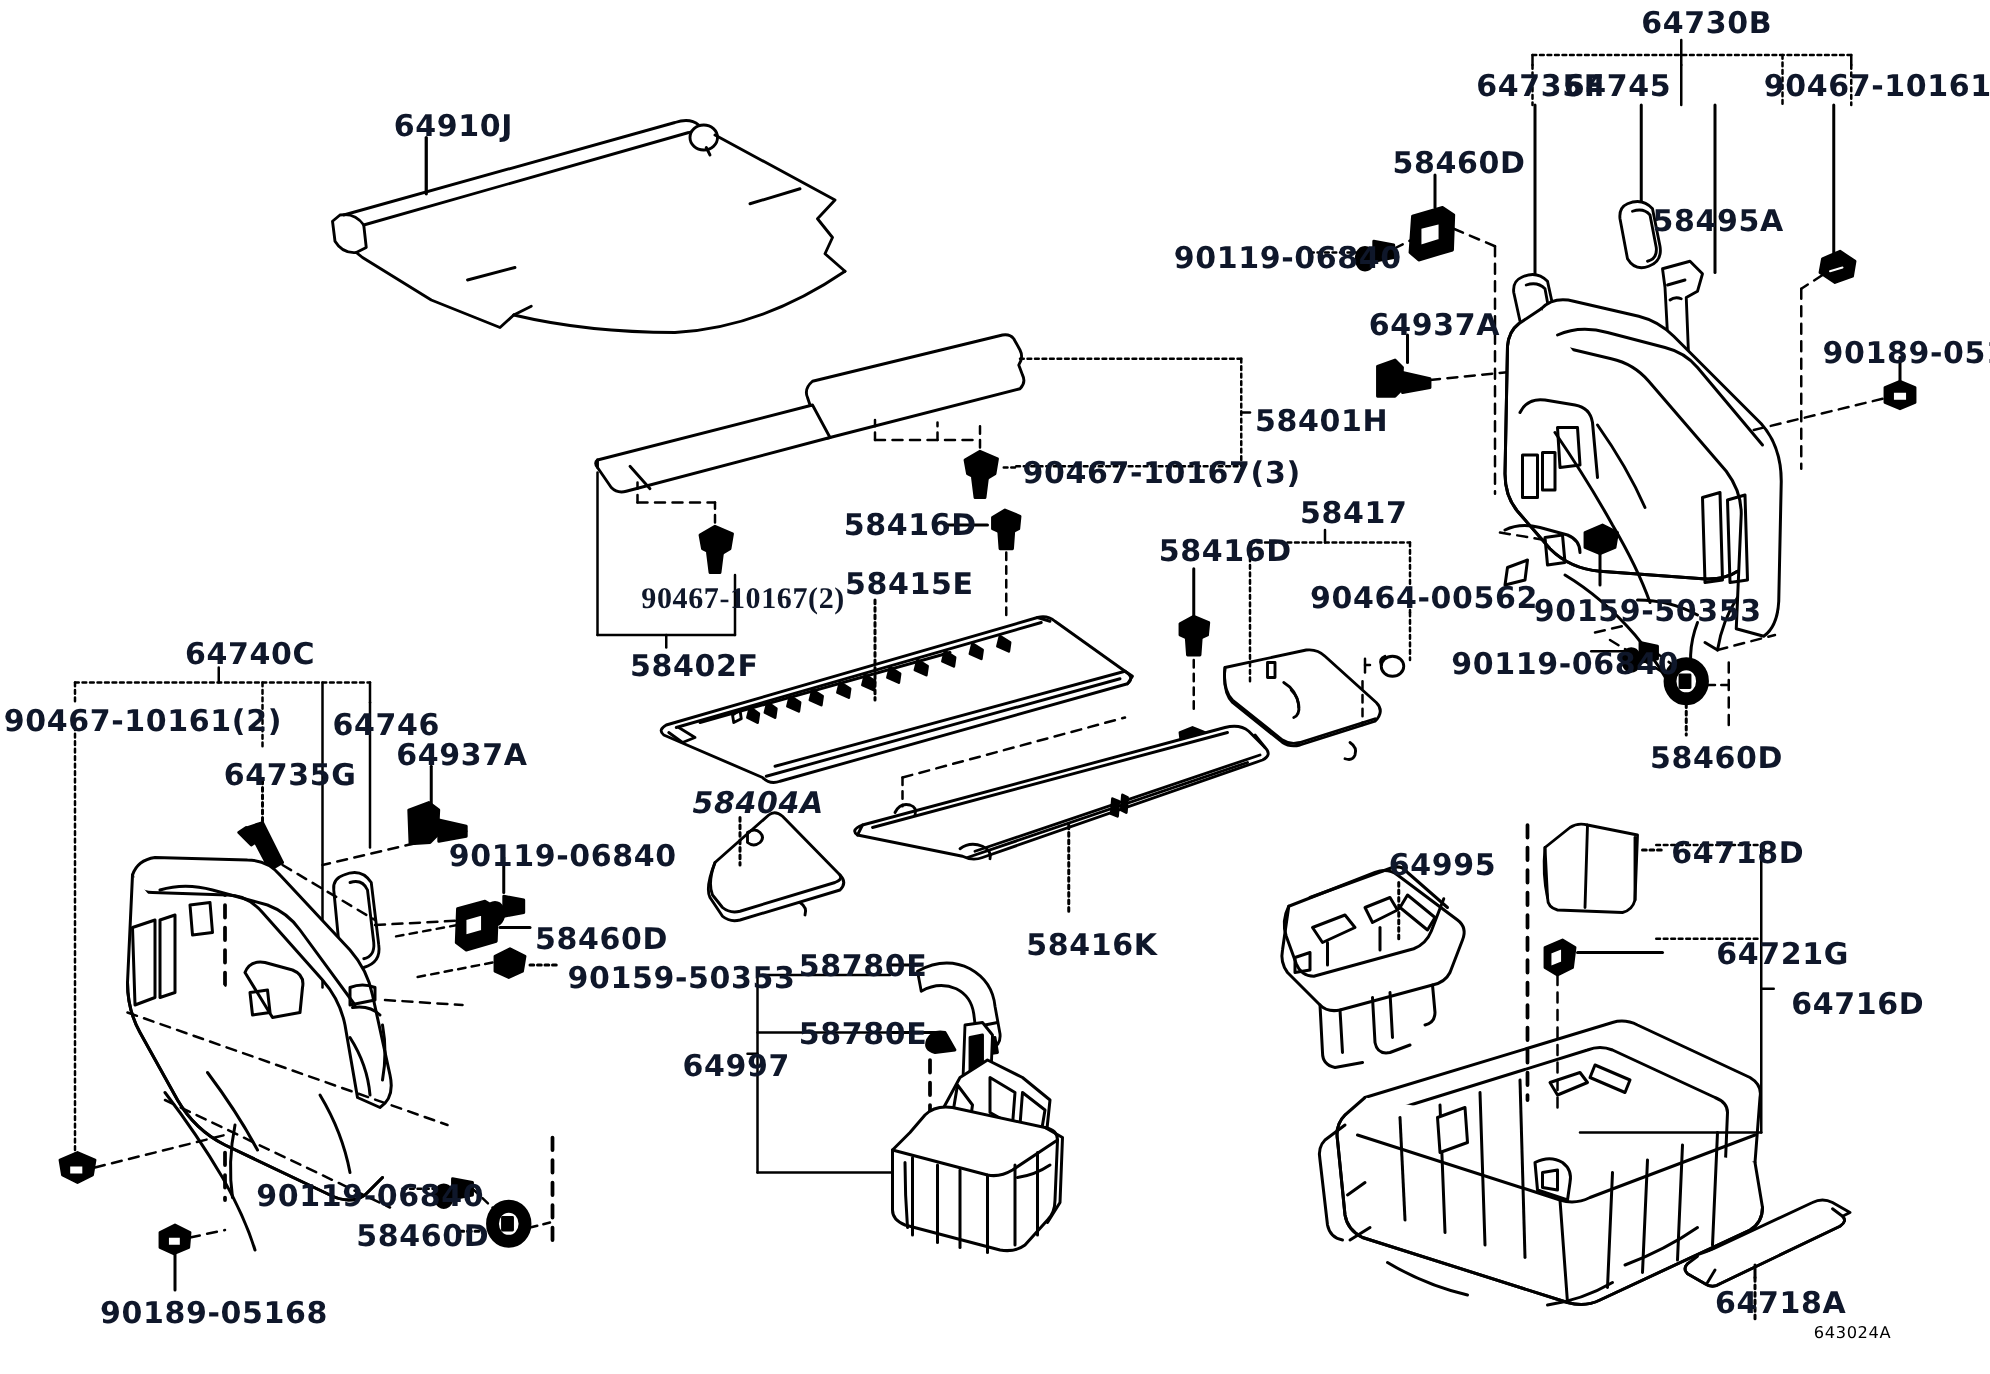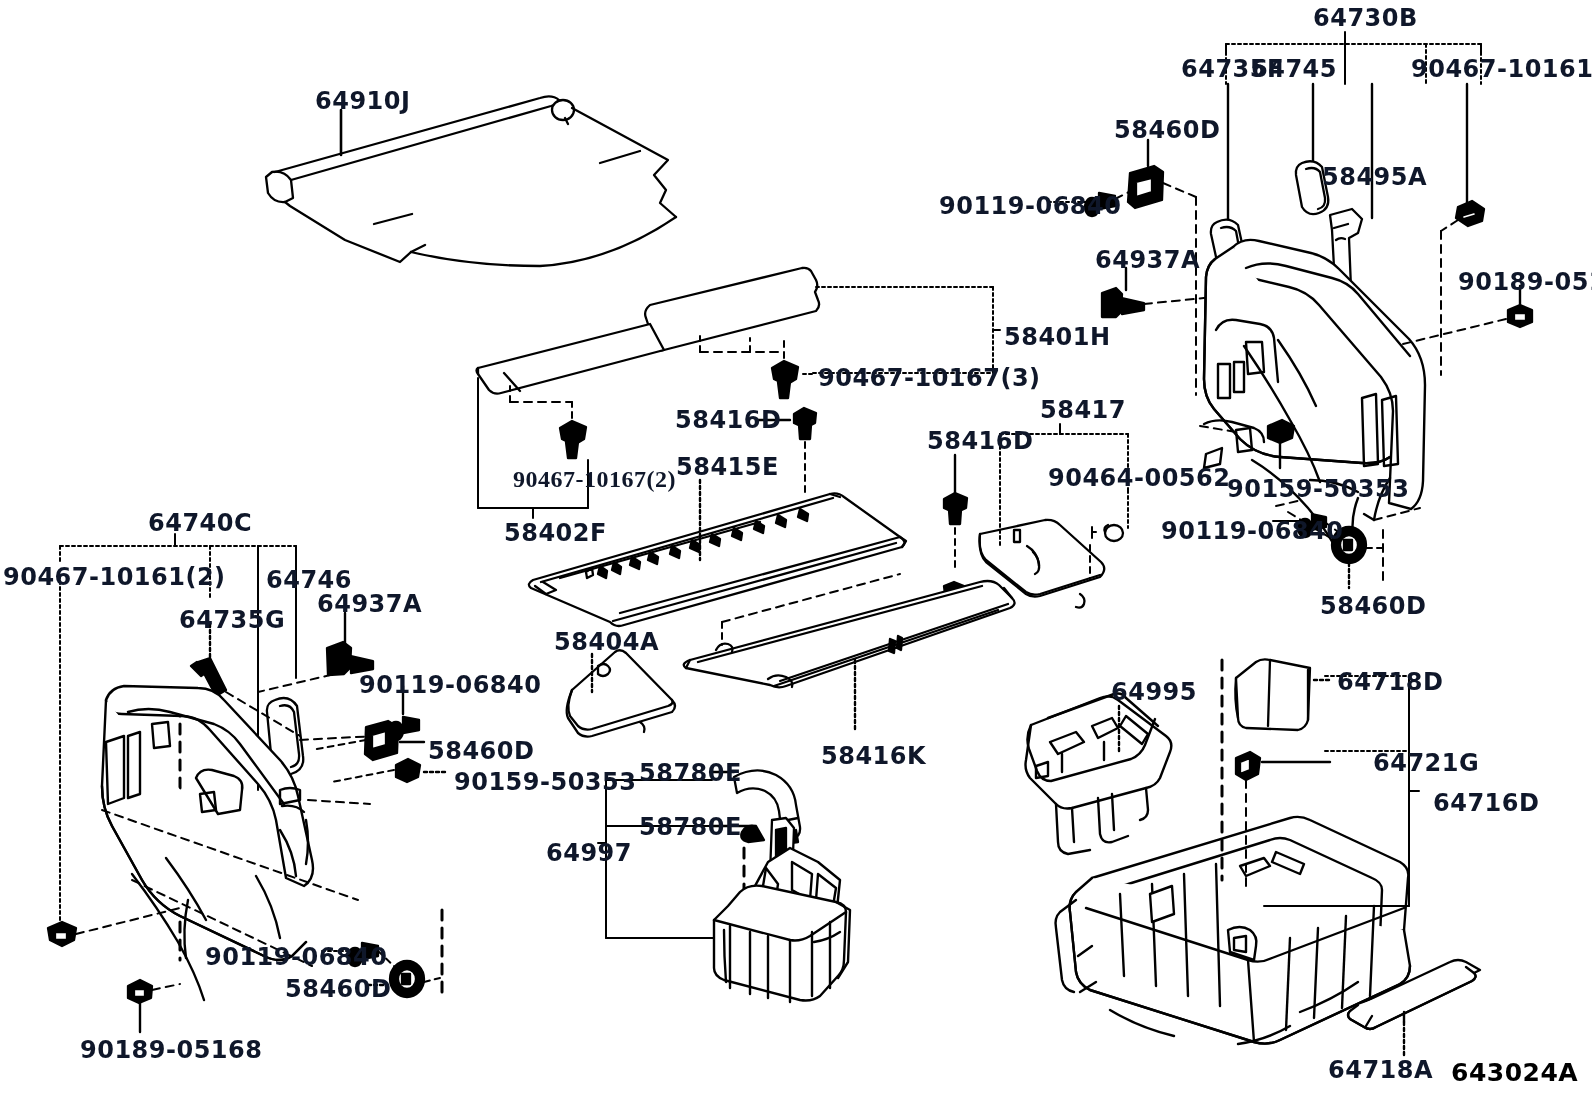--- a/index.html
+++ b/index.html
@@ -29,22 +29,22 @@
     font-size: 24px;
     letter-spacing: 0.5px;
     white-space: nowrap;
     line-height: 1;
     -webkit-font-smoothing: none;
   }
   .diagram-code {
     position: absolute;
     color: #000000;
     font-family: "DejaVu Sans", sans-serif;
-    font-weight: bold;
-    font-size: 25px;
+    font-weight: normal;
+    font-size: 13px;
     letter-spacing: 0.5px;
     white-space: nowrap;
     line-height: 1;
   }
 </style>
 </head>
 <body>
 
 <div id="page">
 
@@ -582,33 +582,33 @@
       <div class="lbl" style="left: 676px; top: 455px;">58415E</div>
       <div class="lbl" style="left: 1227px; top: 477px;">90159-50353</div>
       <div class="lbl" style="left: 504px; top: 521px;">58402F</div>
       <div class="lbl" style="left: 1161px; top: 519px;">90119-06840</div>
       <div class="lbl" style="left: 148px; top: 511px;">64740C</div>
       <div class="lbl" style="left: 3px; top: 565px;">90467-10161(2)</div>
       <div class="lbl" style="left: 266px; top: 568px;">64746</div>
       <div class="lbl" style="left: 1320px; top: 594px;">58460D</div>
       <div class="lbl" style="left: 179px; top: 608px;">64735G</div>
       <div class="lbl" style="left: 317px; top: 592px;">64937A</div>
-      <div class="lbl" style="left: 554px; top: 630px;">58404A</div>
+      <div class="lbl" style="left: 554px; top: 630px; font-style: italic;">58404A</div>
       <div class="lbl" style="left: 359px; top: 673px;">90119-06840</div>
       <div class="lbl" style="left: 1095px; top: 680px; margin-left: 16px;">64995</div>
       <div class="lbl" style="left: 1337px; top: 670px; text-align: center;">64718D</div>
       <div class="lbl" style="left: 428px; top: 739px;">58460D</div>
       <div class="lbl" style="left: 1337px; top: 751px; margin-left: 36px;">64721G</div>
       <div class="lbl" style="left: 821px; top: 744px;">58416K</div>
       <div class="lbl" style="left: 454px; top: 770px;">90159-50353</div>
       <div class="lbl" style="left: 1433px; top: 791px;">64716D</div>
       <div class="lbl" style="left: 639px; top: 761px;">58780E</div>
       <div class="lbl" style="left: 639px; top: 815px;">58780E</div>
       <div class="lbl" style="left: 546px; top: 841px;">64997</div>
       <div class="lbl" style="left: 205px; top: 945px;">90119-06840</div>
       <div class="lbl" style="left: 285px; top: 977px;">58460D</div>
-      <div class="lbl" style="left: 1328px; top: 1030px; margin-top: 28px;">64718A</div>
+      <div class="lbl" style="left: 1372px; top: 1030px;">64718A</div>
       <div class="lbl" style="left: 80px; top: 1038px;">90189-05168</div>
     </div>
 
   <div class="diagram-code" style="left:1451px; top:1060px;">643024A</div>
 
 </div>
 
 </body></html>

